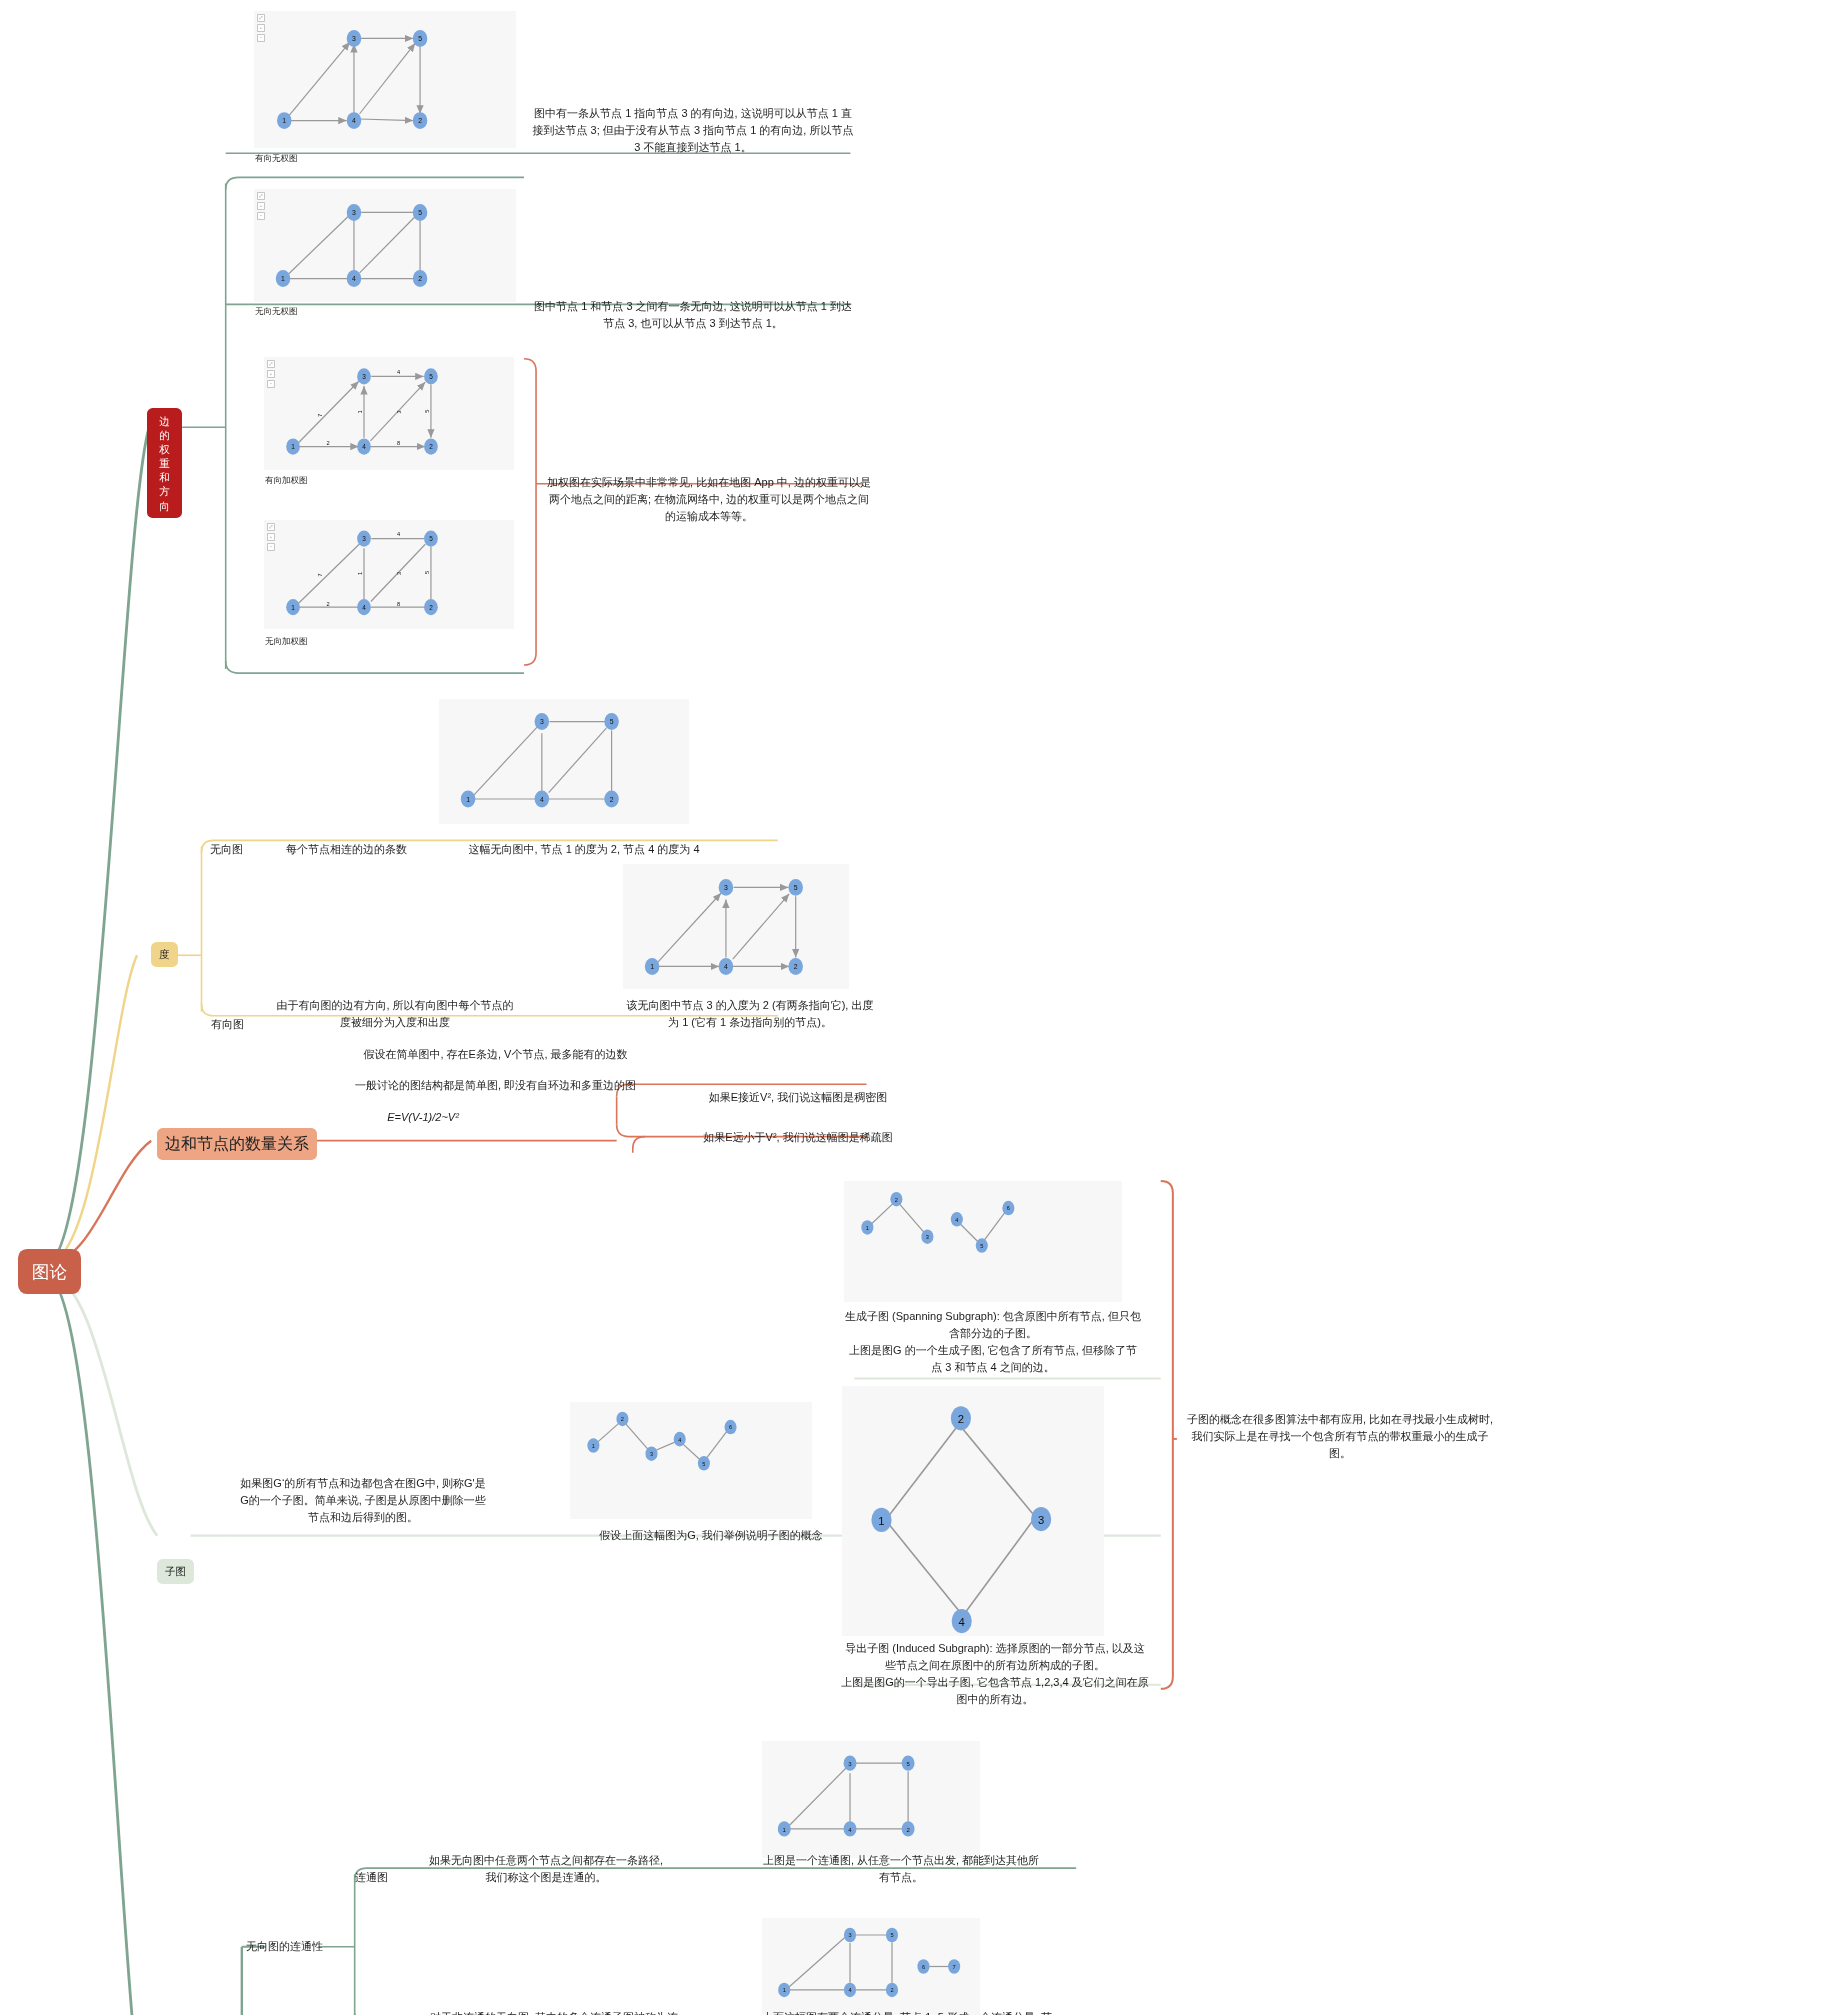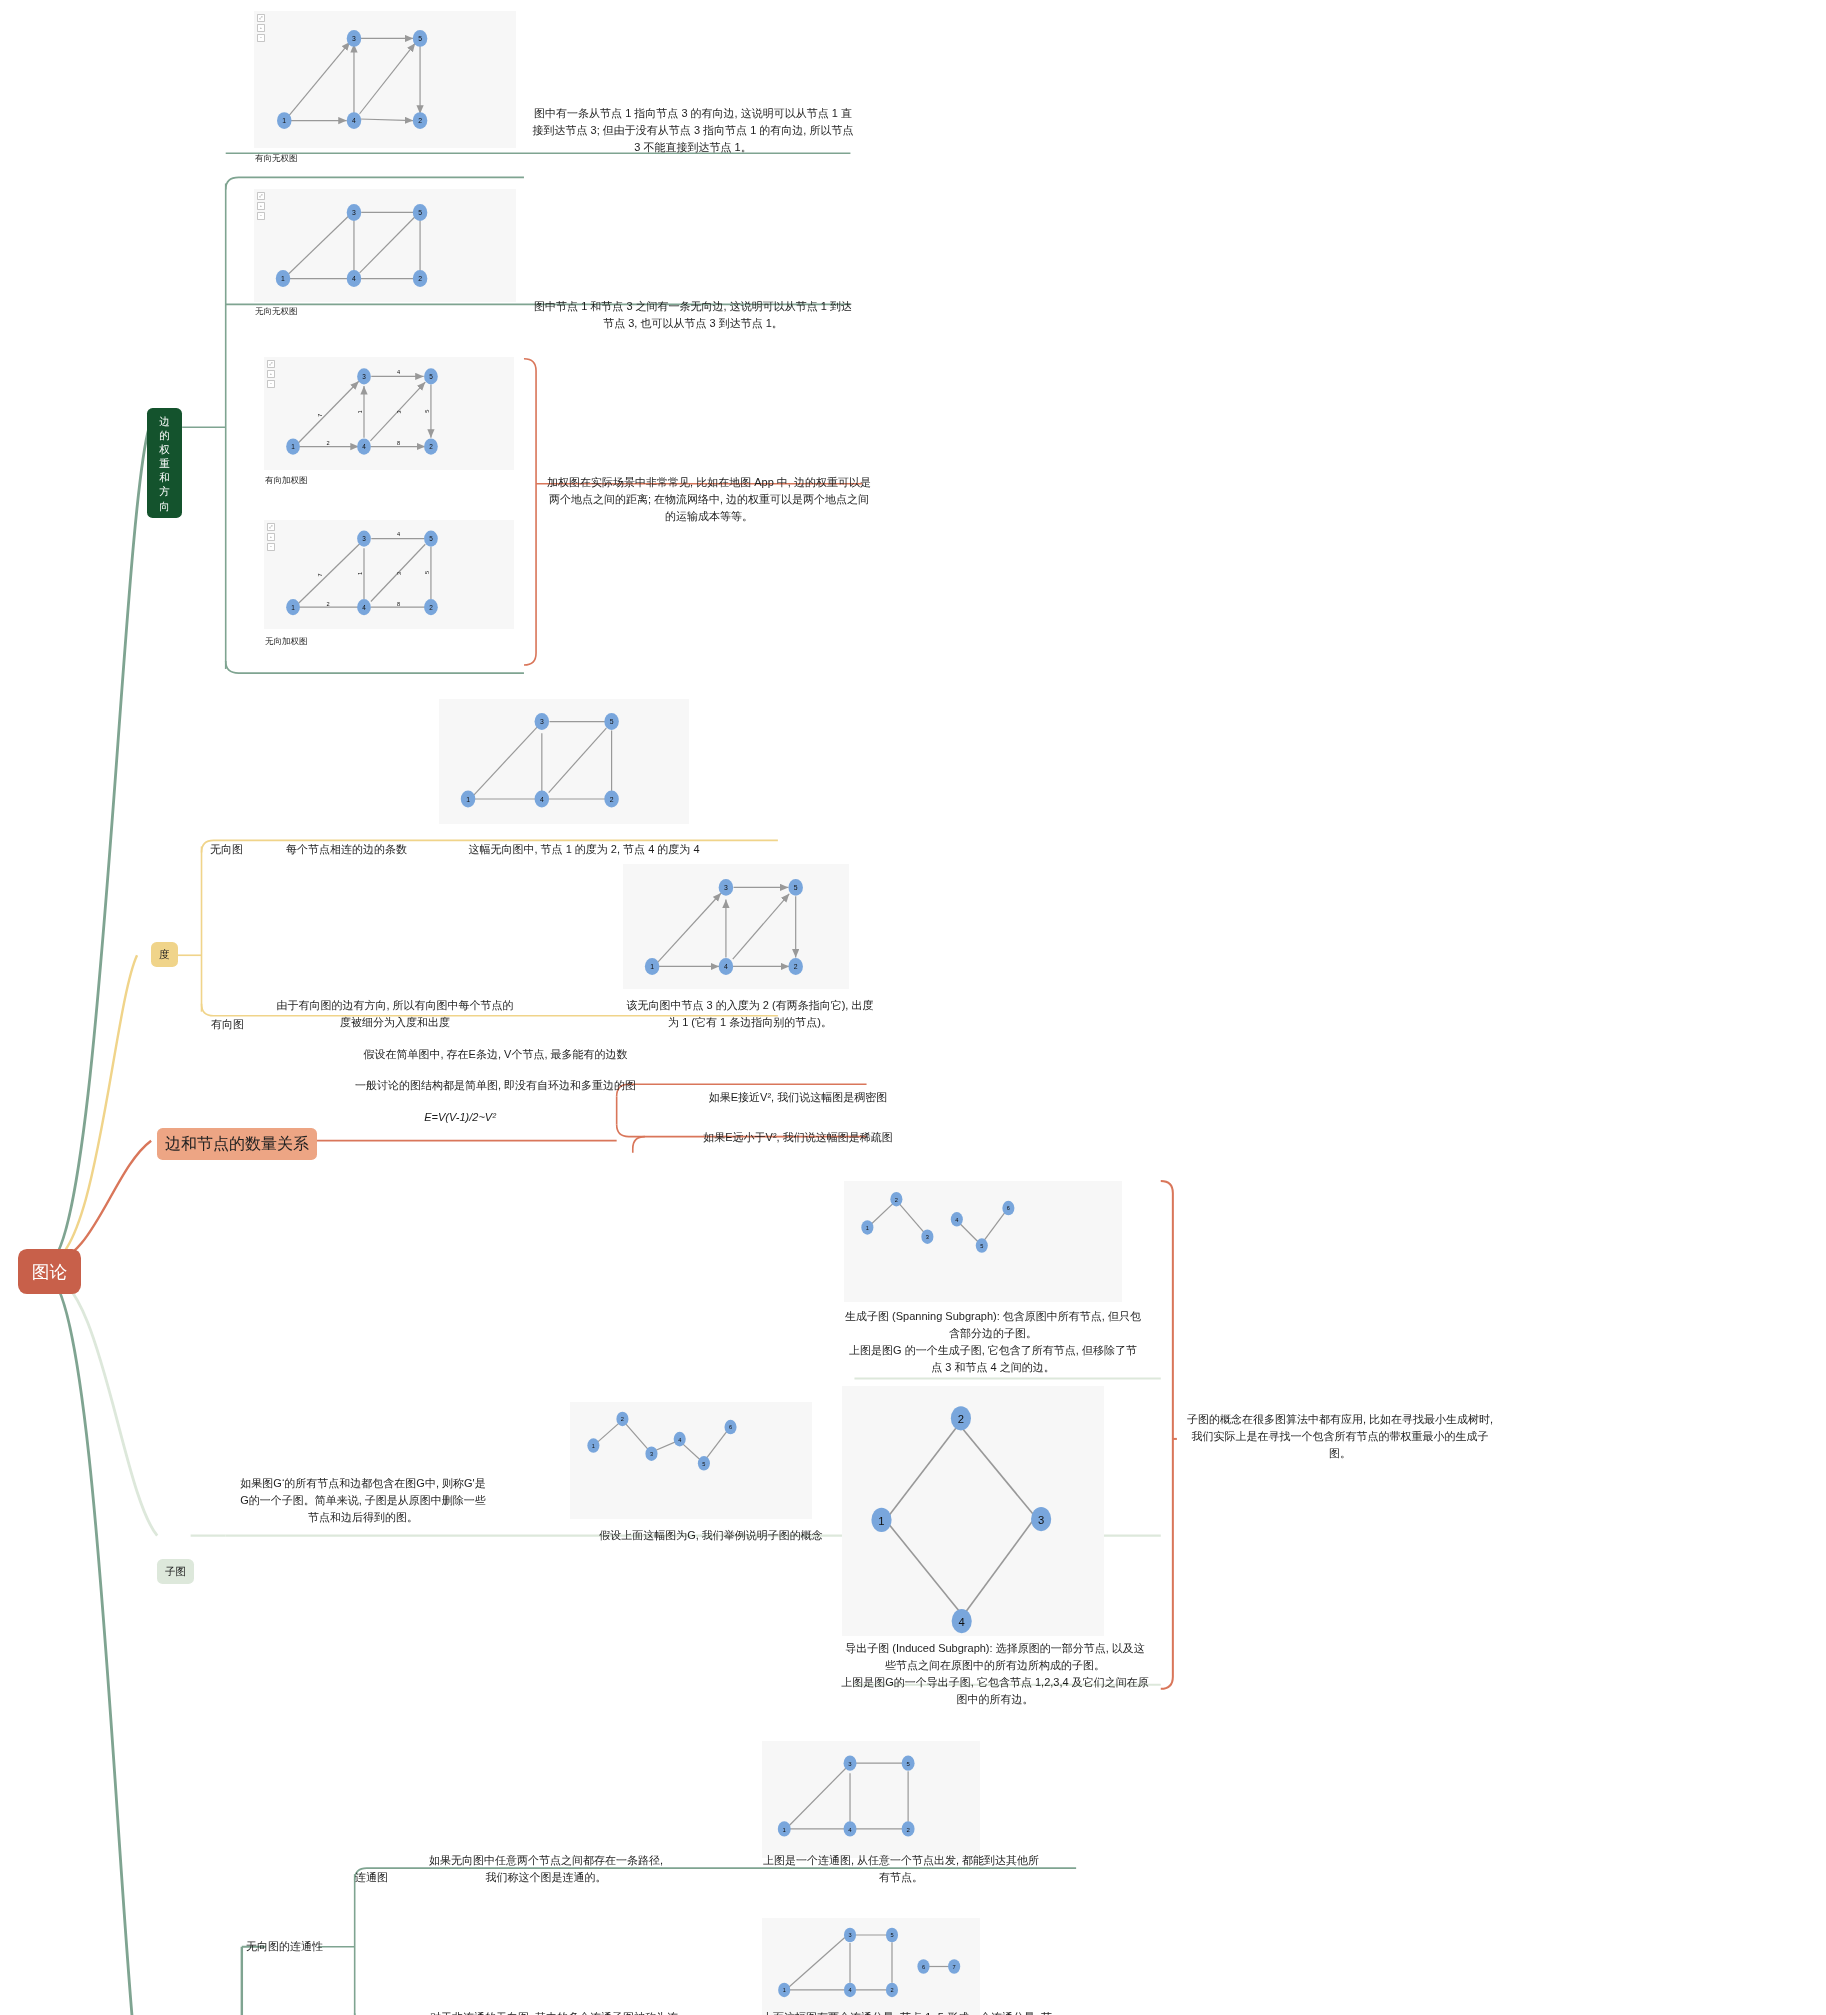--- a/index.html
+++ b/index.html
@@ -5,21 +5,21 @@
   html,body{margin:0;padding:0;background:#fff;}
   body{width:1827px;height:2424px;position:relative;
        font-family:"Liberation Sans","DejaVu Sans",sans-serif;color:#222;}
   .canvas{position:absolute;inset:0;}
   svg.links{position:absolute;left:0;top:0;width:1827px;height:2424px;pointer-events:none;}
 
   
   .chip{position:absolute;border-radius:6.4px;display:flex;align-items:center;
         justify-content:center;text-align:center;box-sizing:border-box;}
   .root{background:#c8604a;color:#fff;font-size:17.7px;padding:10.5px 13.7px;border-radius:8.9px;}
-  .br-green{background:#14532d;color:#fff;font-size:10.5px;line-height:1.35;padding:5.6px 7.3px;border-radius:5.6px;}
+  .br-green{background:#b91c1c;color:#fff;font-size:10.5px;line-height:1.35;padding:5.6px 7.3px;border-radius:5.6px;}
   .br-yellow{background:#f0d48a;color:#222;font-size:10.5px;padding:5.6px 8px;border-radius:5.6px;}
   .br-orange{background:#eda584;color:#222;font-size:16px;padding:5.6px 8px;border-radius:5.6px;}
   .br-lgreen{background:#dde8db;color:#222;font-size:10.5px;padding:5.6px 8px;border-radius:5.6px;margin-top:36px;}
 
   .leaf{position:absolute;font-size:11px;color:#1c1c1c;line-height:1.55;box-sizing:border-box;text-align:center;}
   .ital{font-style:italic;}
 
   
   .panel{position:absolute;background:#f7f7f7;box-sizing:border-box;}
   .panel svg{display:block;width:100%;height:100%;}
@@ -286,21 +286,21 @@
     <ellipse cx="428" cy="58" rx="18" ry="21" fill="#79a6dc"></ellipse>
         <text x="428" y="65" font-size="17" text-anchor="middle" fill="#111">5</text>
   </svg>
 </div>
 <div class="leaf" style="left:211px;top:1016px;">有向图</div>
 <div class="leaf" style="left:274px;top:997px;width:242px;">由于有向图的边有方向, 所以有向图中每个节点的度被细分为入度和出度</div>
 <div class="leaf" style="left:623px;top:997px;width:254px;">该无向图中节点 3 的入度为 2 (有两条指向它), 出度为 1 (它有 1 条边指向别的节点)。</div>
 
 <div class="leaf" style="left:322px;top:1077px;width:347px;">一般讨论的图结构都是简单图, 即没有自环边和多重边的图</div>
 <div class="leaf" style="left:322px;top:1046px;width:347px;">假设在简单图中, 存在E条边, V个节点, 最多能有的边数</div>
-<div class="leaf ital" style="left:322px;top:1109px;width:202px;margin-left:37px;">E=V(V-1)/2~V²</div>
+<div class="leaf ital" style="left:322px;top:1109px;width:202px;">E=V(V-1)/2~V²</div>
 <div class="leaf" style="left:657px;top:1089px;width:282px;">如果E接近V², 我们说这幅图是稠密图</div>
 <div class="leaf" style="left:657px;top:1129px;width:282px;">如果E远小于V², 我们说这幅图是稀疏图</div>
 
 <div class="panel" style="left:570px;top:1402px;width:242px;height:117px;">
   <svg viewBox="0 0 600 290">
     <line x1="62" y1="105" x2="130" y2="45" stroke="#999" stroke-width="3"></line>
     <line x1="130" y1="45" x2="200" y2="125" stroke="#999" stroke-width="3"></line>
     <line x1="200" y1="125" x2="270" y2="95" stroke="#999" stroke-width="3"></line>
     <line x1="270" y1="95" x2="330" y2="150" stroke="#999" stroke-width="3"></line>
     <line x1="330" y1="150" x2="395" y2="65" stroke="#999" stroke-width="3"></line>

